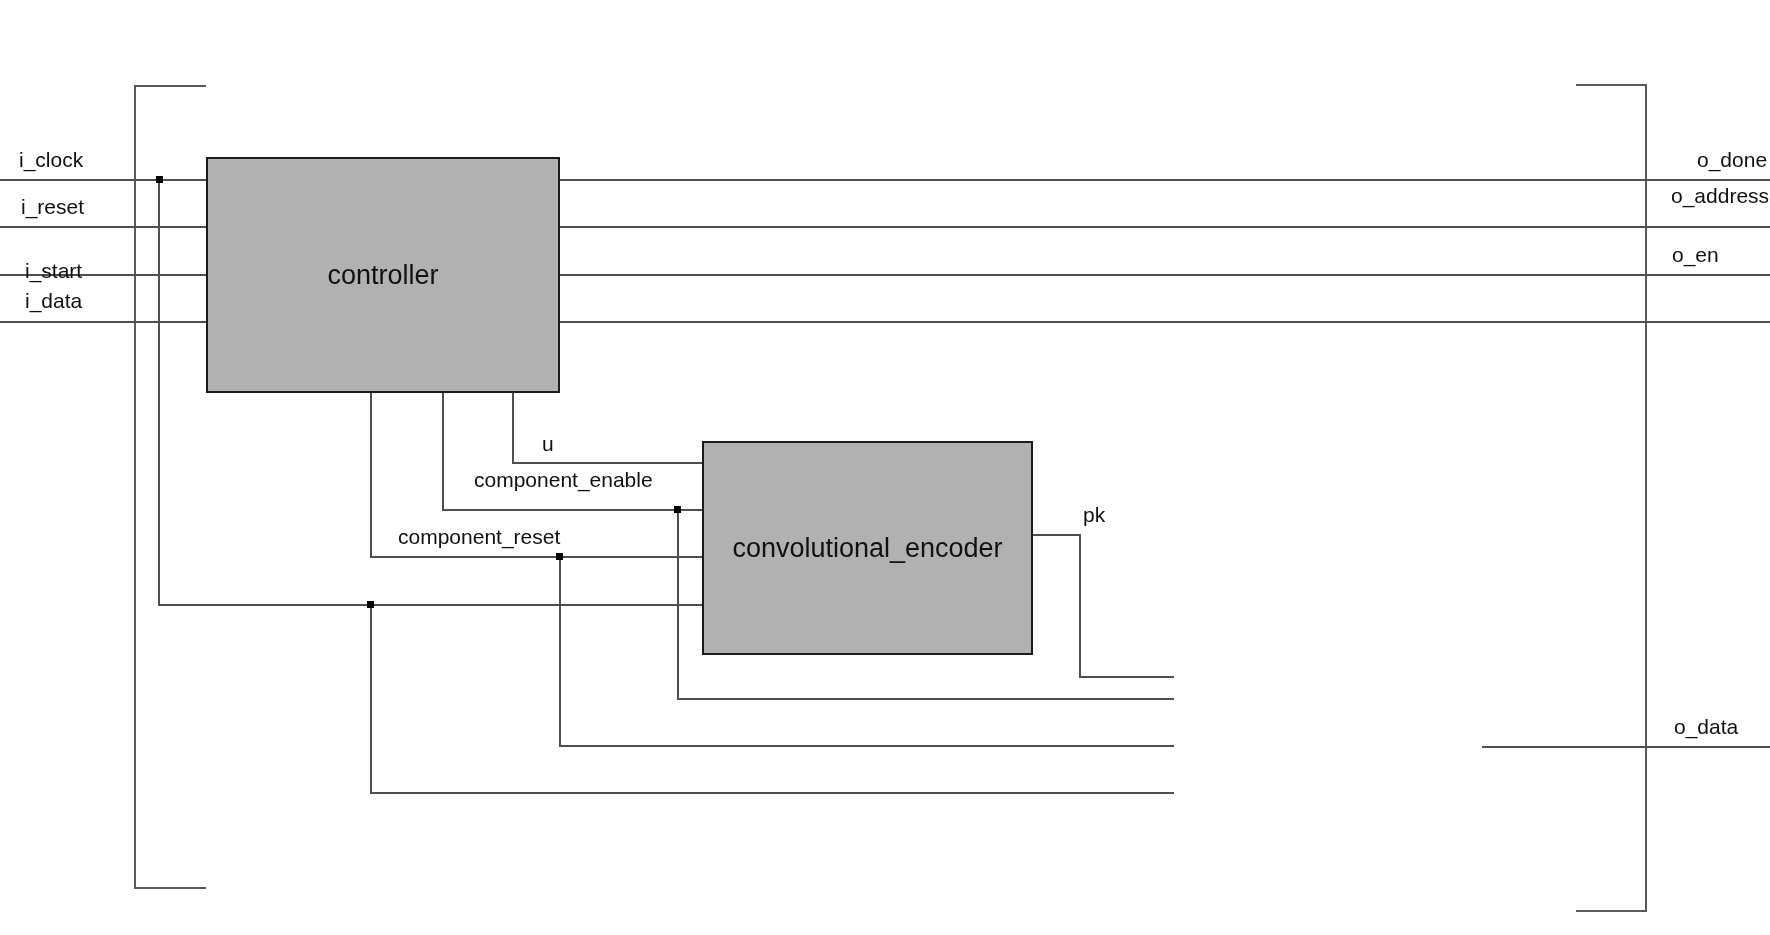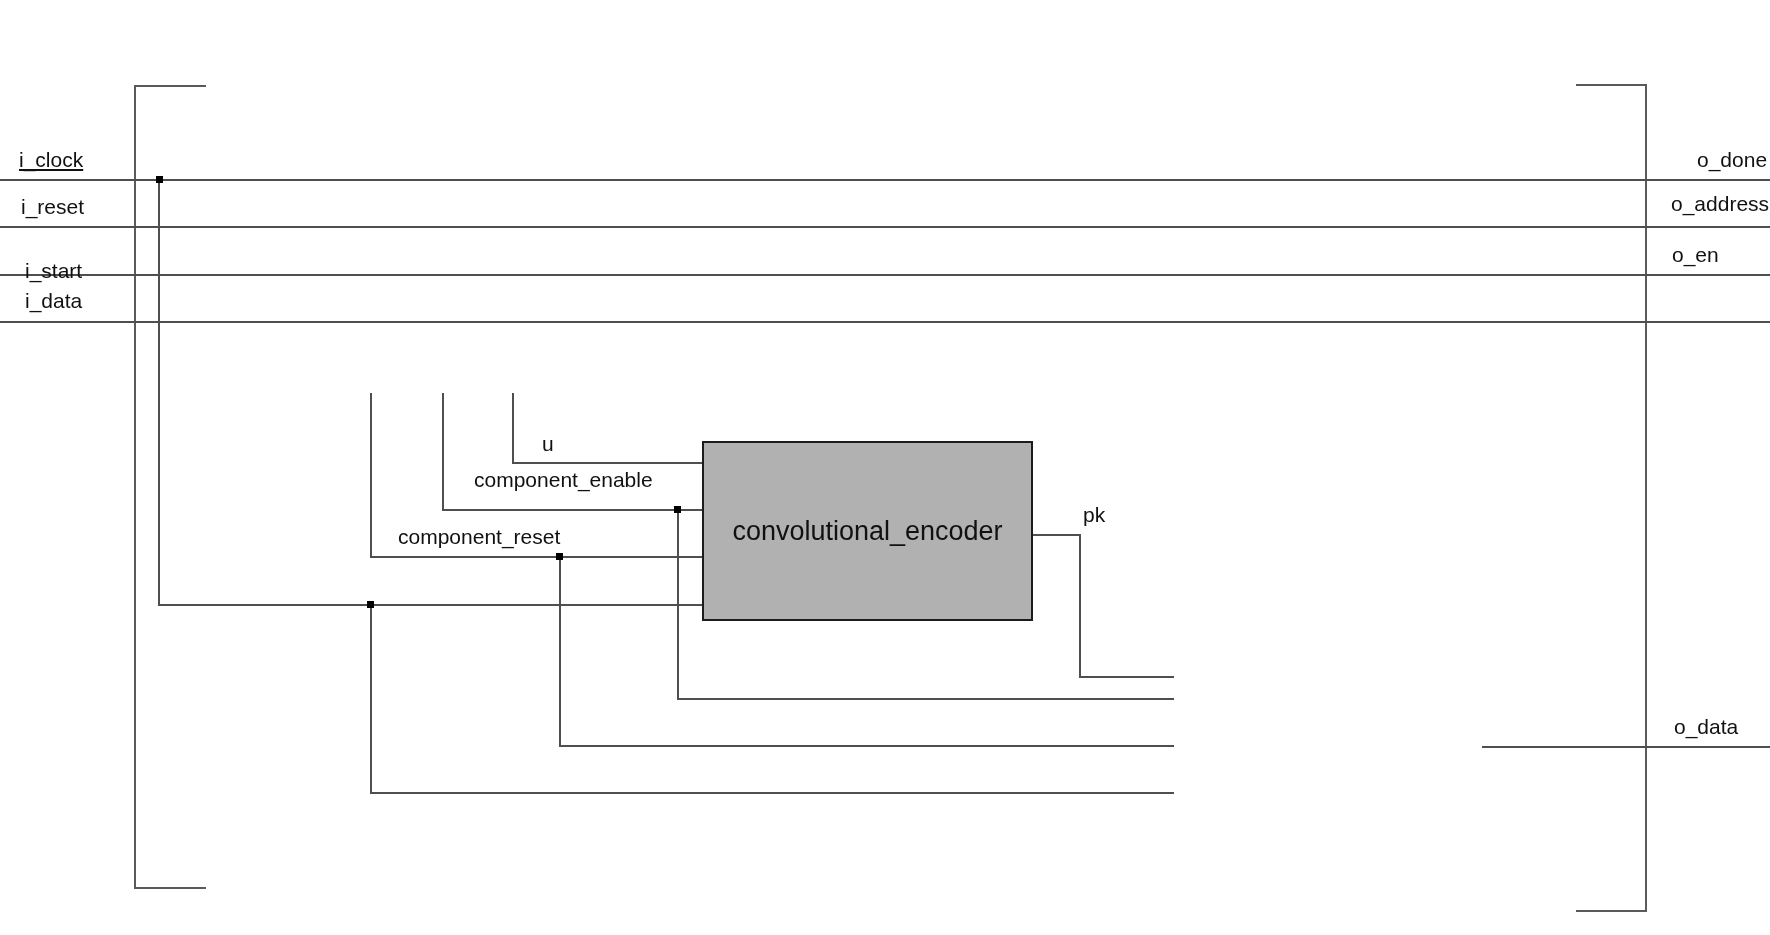--- a/index.html
+++ b/index.html
@@ -75,36 +75,39 @@
   <div class="wire-h" style="left:370px;top:556px;width:332px;"></div>
   <div class="wire-v" style="left:559px;top:557px;height:190px;"></div>
   <div class="wire-h" style="left:559px;top:745px;width:615px;"></div>
 
   <div class="wire-h" style="left:1033px;top:534px;width:48px;"></div>
   <div class="wire-v" style="left:1079px;top:534px;height:144px;"></div>
   <div class="wire-h" style="left:1079px;top:676px;width:95px;"></div>
 
   <div class="wire-h" style="left:1482px;top:746px;width:288px;"></div>
 
-  <div class="block" style="left:702px;top:441px;width:331px;height:180px;">
+  <div class="block" style="left:206px;top:157px;width:354px;height:236px;">
+    <span class="block-label">controller</span>
+  </div>
+  <div class="block" style="left:702px;top:441px;width:331px;height:214px;">
     <span class="block-label">convolutional_encoder</span>
   </div>
 
   <div class="junction" style="left:156px;top:176px;"></div>
   <div class="junction" style="left:367px;top:601px;"></div>
   <div class="junction" style="left:674px;top:506px;"></div>
   <div class="junction" style="left:556px;top:553px;"></div>
 
-  <div class="sig-label" style="left:19px;top:148px;text-decoration:underline;">i_clock</div>
+  <div class="sig-label" style="left:19px;top:148px;">i_clock</div>
   <div class="sig-label" style="left:21px;top:195px;">i_reset</div>
   <div class="sig-label" style="left:25px;top:259px;">i_start</div>
   <div class="sig-label" style="left:25px;top:289px;">i_data</div>
 
   <div class="sig-label" style="left:1697px;top:148px;">o_done</div>
-  <div class="sig-label" style="left:1671px;top:192px;">o_address</div>
+  <div class="sig-label" style="left:1671px;top:184px;">o_address</div>
   <div class="sig-label" style="left:1672px;top:243px;">o_en</div>
   <div class="sig-label" style="left:1773px;top:290px;">o_we</div>
   <div class="sig-label" style="left:1674px;top:715px;">o_data</div>
 
   <div class="sig-label" style="left:542px;top:432px;">u</div>
   <div class="sig-label" style="left:474px;top:468px;">component_enable</div>
   <div class="sig-label" style="left:398px;top:525px;">component_reset</div>
   <div class="sig-label" style="left:1083px;top:503px;">pk</div>
 
 </div>

